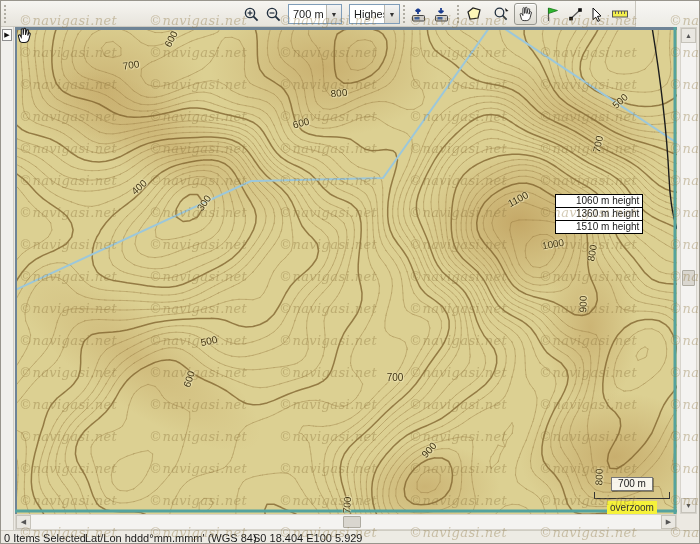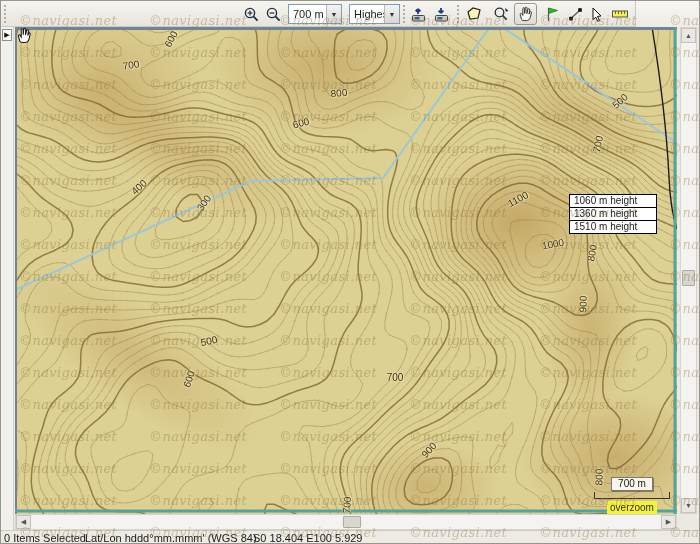--- a/index.html
+++ b/index.html
@@ -29,22 +29,22 @@
   .leftstrip{position:absolute;left:0;top:26px;width:13px;height:503px;
     background:#f1f0ec;border-right:1px solid #d2cfc7;}
   .expander{display:block;width:10px;height:12px;margin:2px auto 0;background:#fdfdfb;
     border:1px solid #8f8f8f;font-size:7px;line-height:10px;text-align:center;color:#111;padding:0;}
   
   .viewport{position:absolute;left:14px;top:26px;width:662px;height:487px;overflow:hidden;}
   .viewport svg{position:absolute;left:0;top:0;}
   .label-layer{position:absolute;left:0;top:0;width:100%;height:100%;pointer-events:none;}
   .clabel{position:absolute;font-size:10px;color:#3f3312;white-space:nowrap;
     text-shadow:0 0 2px #efe6b8,0 0 2px #efe6b8,1px 1px 1px rgba(239,230,184,.95);}
-  .hbox{position:absolute;left:554px;width:88px;height:14px;background:#fff;border:1px solid #000;
-    font-size:10px;line-height:12px;padding-left:4px;white-space:nowrap;}
+  .hbox{position:absolute;left:540px;width:88px;height:14px;background:#fff;border:1px solid #000;
+    font-size:10px;line-height:12px;padding-left:20px;white-space:nowrap;}
   .scalebox{position:absolute;left:596px;top:450px;width:42px;height:14px;background:rgba(255,255,255,.85);
     border:1px solid #777;font-size:10px;line-height:12px;text-align:center;box-shadow:1px 1px 0 rgba(0,0,0,.35);}
   .scaleline{position:absolute;left:579px;top:465px;width:76px;height:7px;
     border-left:1px solid #333;border-right:1px solid #333;border-bottom:1px solid #333;}
   .overzoom{position:absolute;left:592px;top:474px;width:50px;height:13px;background:#f6f23a;
     color:#333;font-size:10px;line-height:13px;text-align:center;}
   .handcur{position:absolute;left:515px;top:196px;width:18px;height:18px;pointer-events:none;}
   
   .vscroll{position:absolute;left:679px;top:26px;width:17px;height:487px;background:#f4f3f1;
     border:1px solid #d7d4cc;}

